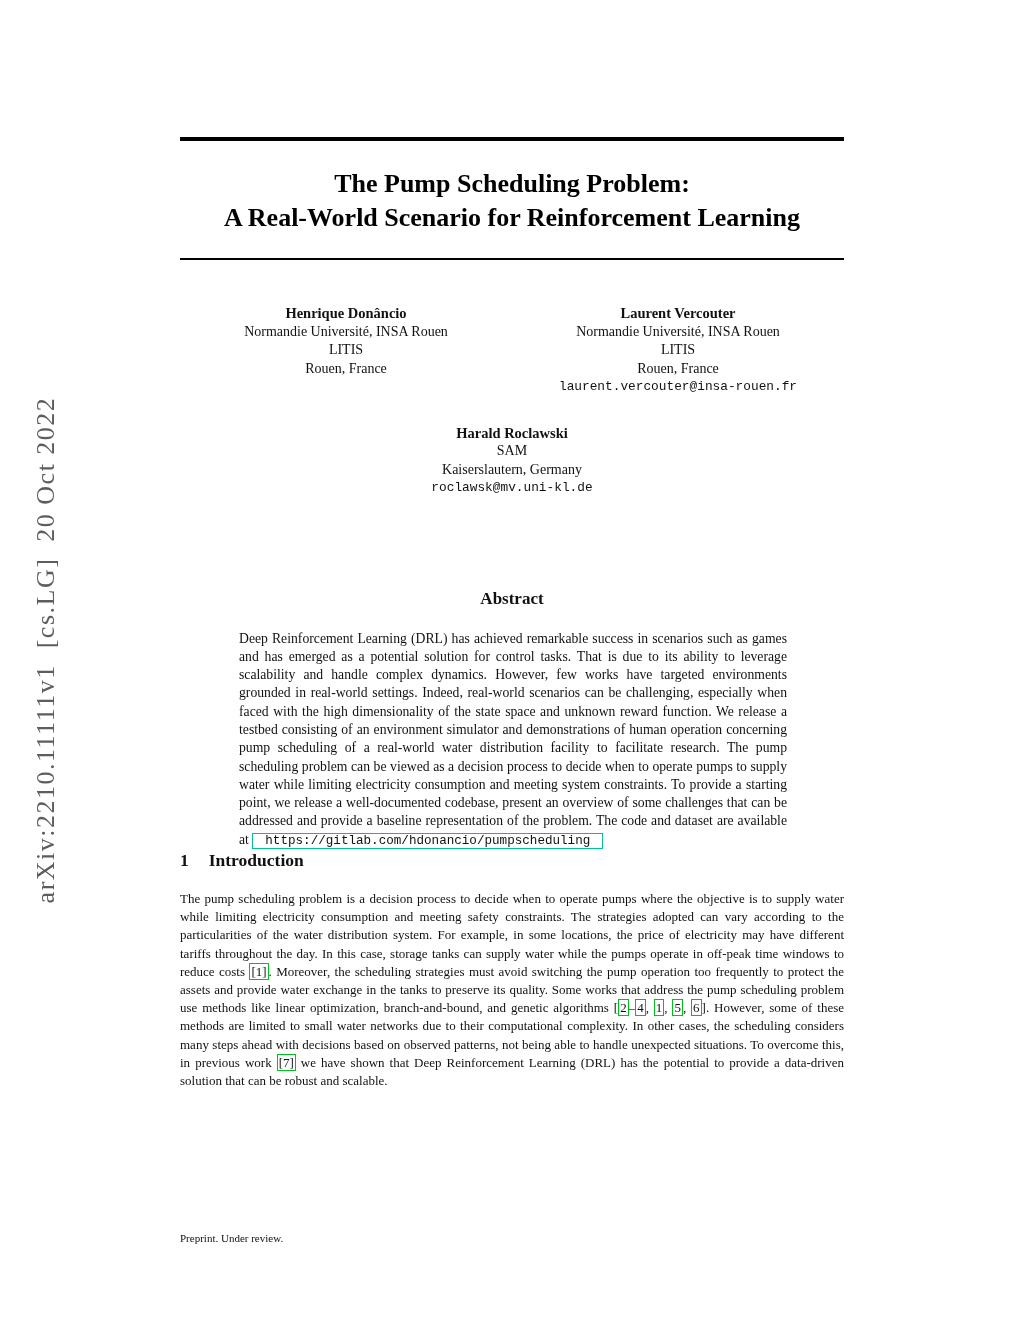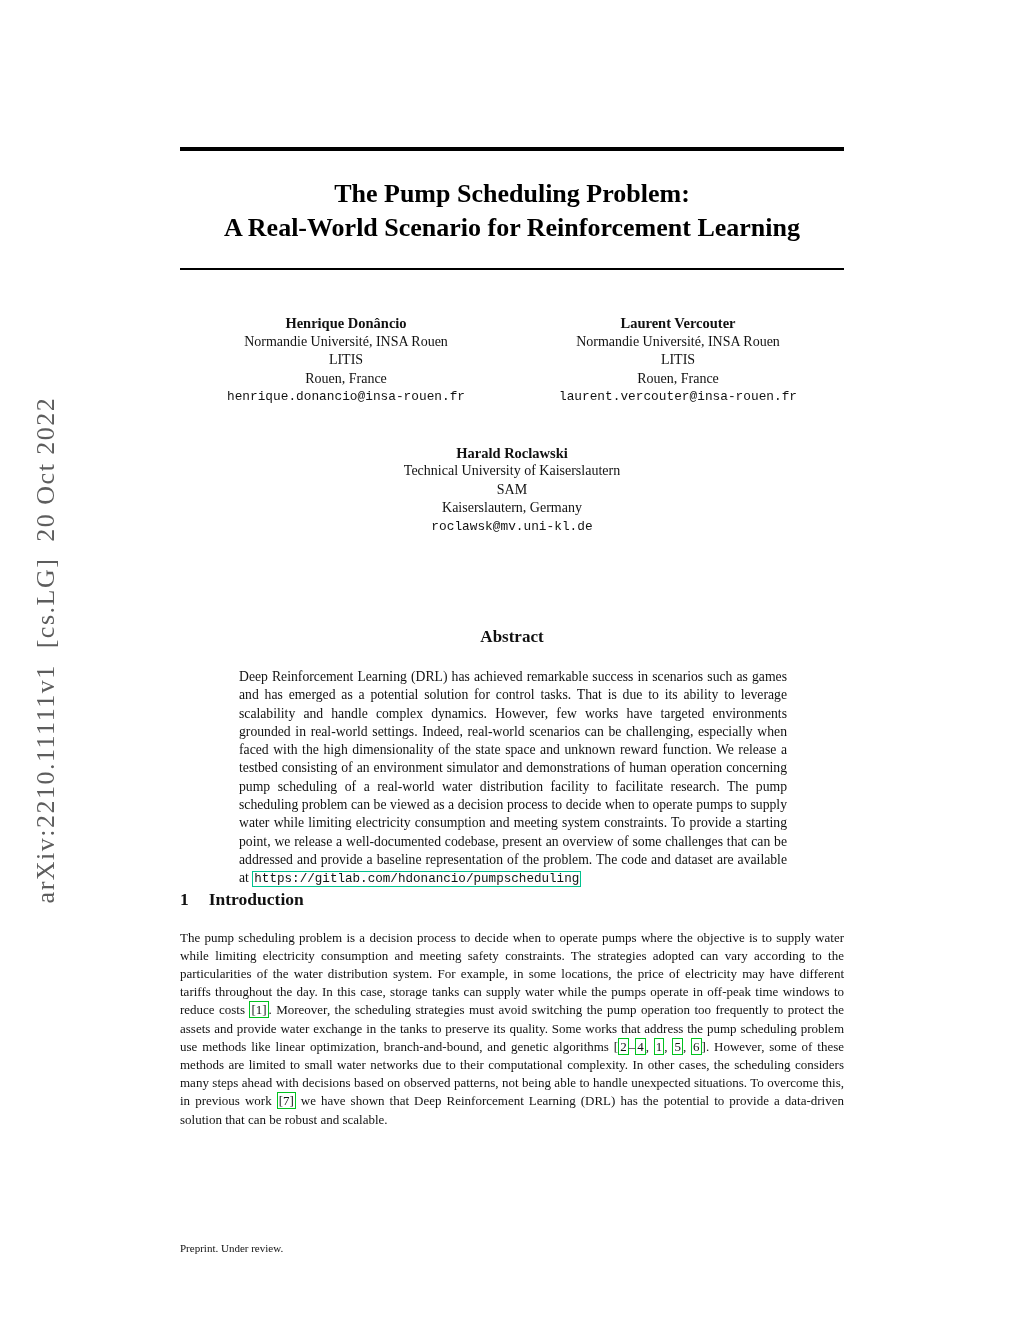--- a/index.html
+++ b/index.html
@@ -19,37 +19,37 @@
     top: 650px;
     transform: translate(-50%, -50%) rotate(-90deg);
     white-space: pre;
     font-size: 26px;
     letter-spacing: 1.5px;
     color: #5d5d5d;
   }
   .content {
     position: absolute;
     left: 180px;
-    top: 18px;
+    top: 8px;
     width: 664px;
     height: 986px;
   }
   .top-rule { margin-top: 129px; height: 4px; background: #000; }
   .title {
     margin-top: 26px;
     text-align: center;
     font-size: 26px;
     line-height: 34px;
     font-weight: bold;
     color: #000;
   }
   .thin-rule { margin-top: 23px; height: 2px; background: #000; }
   .authors-row { display: flex; margin-top: 44px; }
   .author { flex: 1; text-align: center; font-size: 14px; line-height: 18.5px; }
-  .author-center { margin-top: 37px; display: flex; justify-content: center; }
+  .author-center { margin-top: 27px; display: flex; justify-content: center; }
   .author-center .author { flex: none; width: 100%; }
   .author-name { font-weight: bold; font-size: 14.5px; }
   .email { font-family: "Liberation Mono", "DejaVu Sans Mono", monospace; font-size: 12.8px; }
   .abstract-heading { margin-top: 91px; text-align: center; font-size: 17px; font-weight: bold; }
   .abstract-text {
     margin: 21px 57px 0 59px;
     font-size: 13.7px;
     line-height: 18.3px;
     text-align: justify;
   }
@@ -63,21 +63,21 @@
   }
   .footer { position: absolute; left: 0; top: 1224px; font-size: 11px; }
   .cite {
     border: 1.5px solid #00c21e;
     padding: 0 1px;
   }
   .url {
     font-family: "Liberation Mono", "DejaVu Sans Mono", monospace;
     font-size: 12.6px;
     border: 1.5px solid #00c28f;
-    padding: 0 1px;
+    padding: 0 12px;
     color: #111;
   }
 </style>
 </head>
 <body>
 
 <div class="page">
 
   <div class="arxiv-side">arXiv:2210.11111v1  [cs.LG]  20 Oct 2022</div>
 
@@ -91,35 +91,33 @@
     </h1>
 
     <div class="thin-rule"></div>
 
     <div class="authors-row">
       <div class="author">
         <div class="author-name">Henrique Donâncio</div>
         <div>Normandie Université, INSA Rouen</div>
         <div>LITIS</div>
         <div>Rouen, France</div>
-        <div class="email">henrique.donancio@insa-rouen.fr</div>
       </div>
       <div class="author">
         <div class="author-name">Laurent Vercouter</div>
         <div>Normandie Université, INSA Rouen</div>
         <div>LITIS</div>
         <div>Rouen, France</div>
         <div class="email">laurent.vercouter@insa-rouen.fr</div>
       </div>
     </div>
 
     <div class="author-center">
       <div class="author">
         <div class="author-name">Harald Roclawski</div>
-        <div>Technical University of Kaiserslautern</div>
         <div>SAM</div>
         <div>Kaiserslautern, Germany</div>
         <div class="email">roclawsk@mv.uni-kl.de</div>
       </div>
     </div>
 
     <div class="abstract-heading">Abstract</div>
 
     <p class="abstract-text"><span>Deep Reinforcement Learning (DRL) has achieved remarkable success in scenarios such as games and has emerged as a potential solution for control tasks. That is due to its ability to leverage scalability and handle complex dynamics. However, few works have targeted environments grounded in real-world settings. Indeed, real-world scenarios can be challenging, especially when faced with the high dimensionality of the state space and unknown reward function. We release a testbed consisting of an environment simulator and demonstrations of human operation concerning pump scheduling of a real-world water distribution facility to facilitate research. The pump scheduling problem can be viewed as a decision process to decide when to operate pumps to supply water while limiting electricity consumption and meeting system constraints. To provide a starting point, we release a well-documented codebase, present an overview of some challenges that can be addressed and provide a baseline representation of the problem. The code and dataset are available at </span><span class="url">https://gitlab.com/hdonancio/pumpscheduling</span></p>
 

